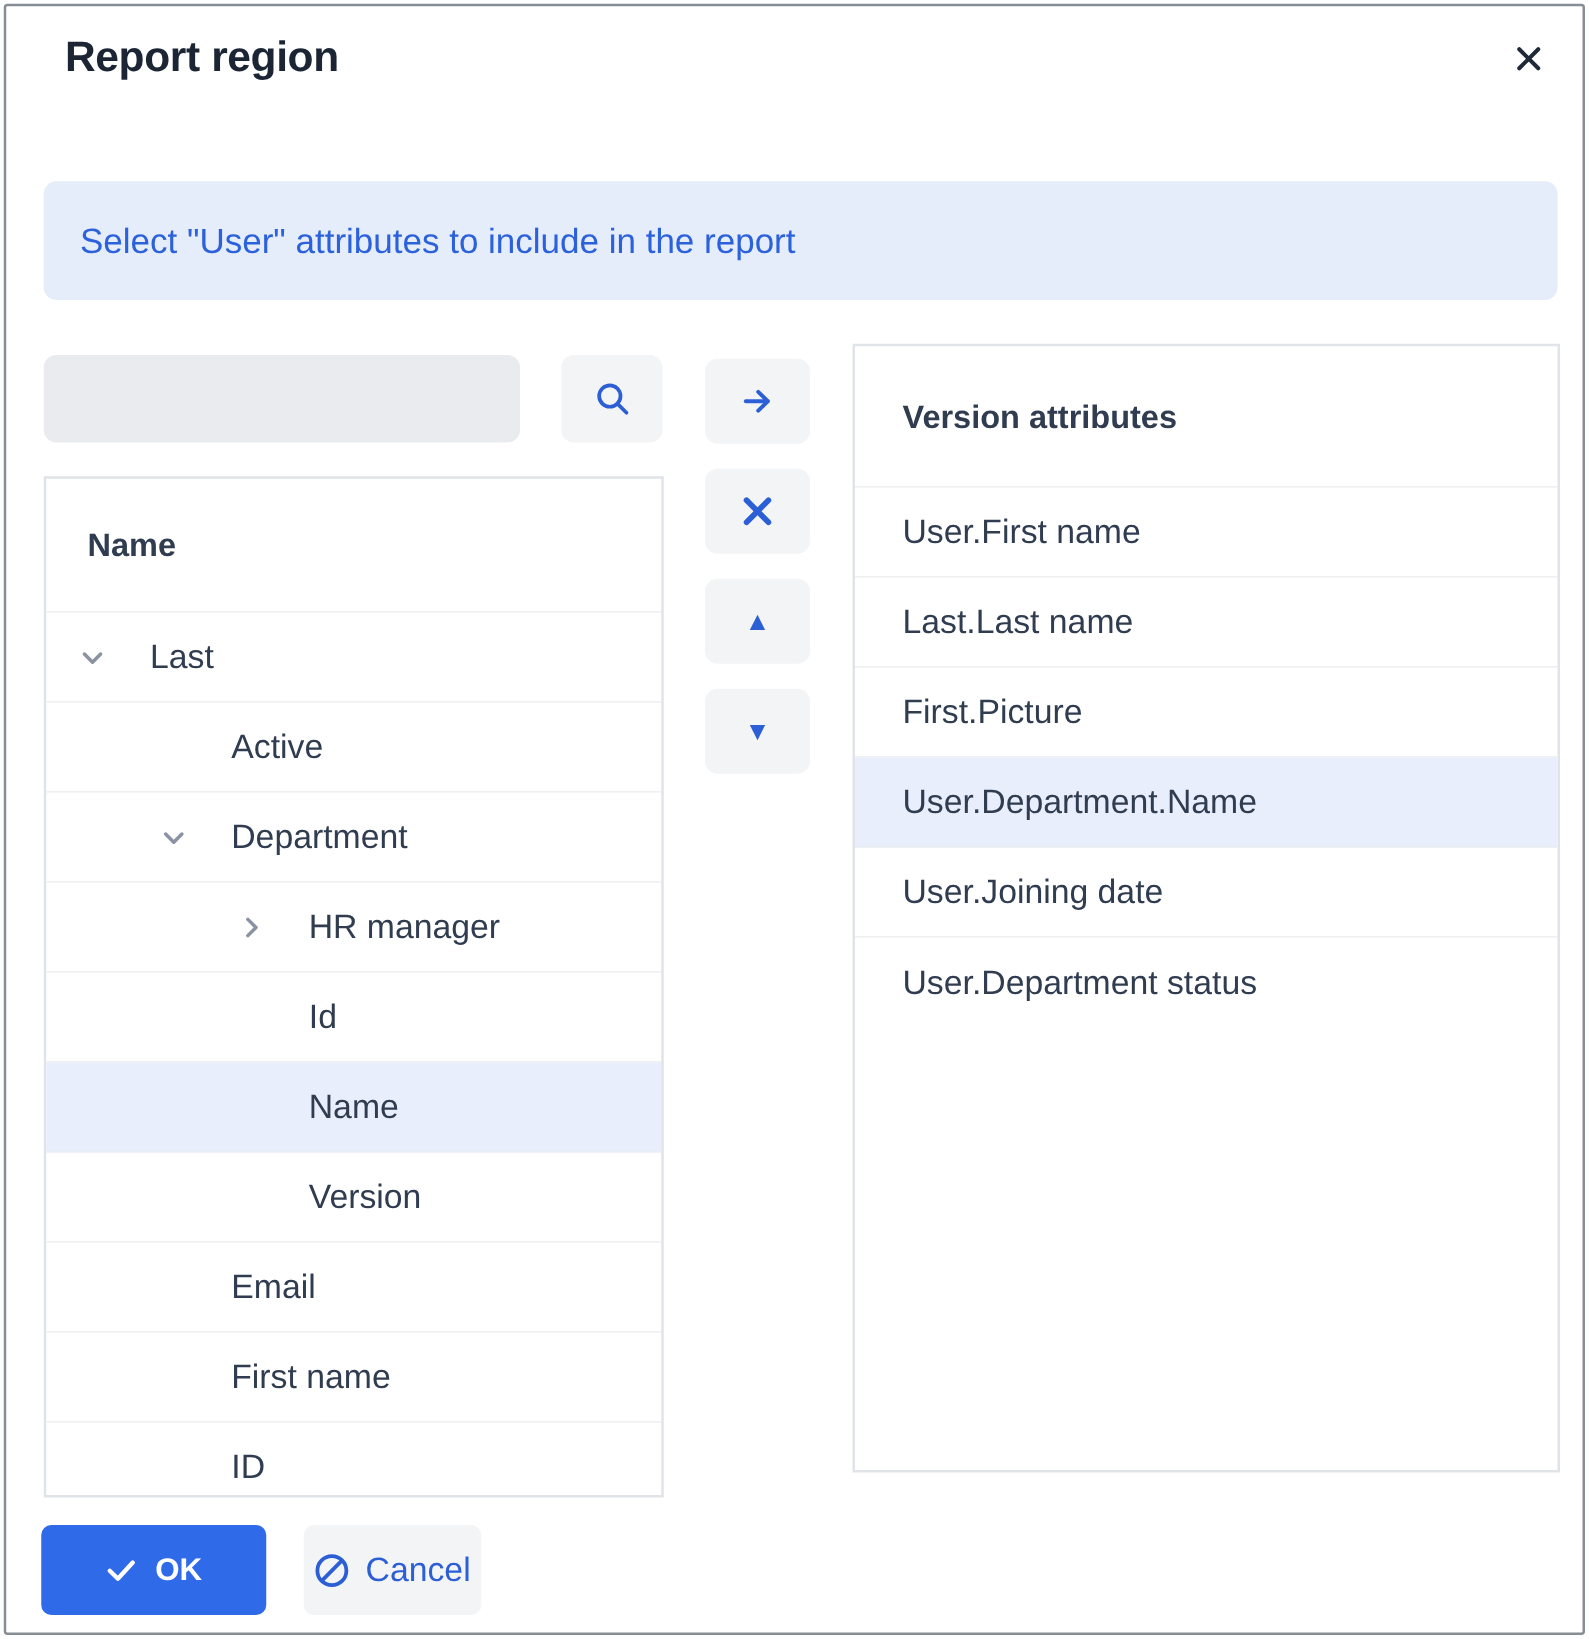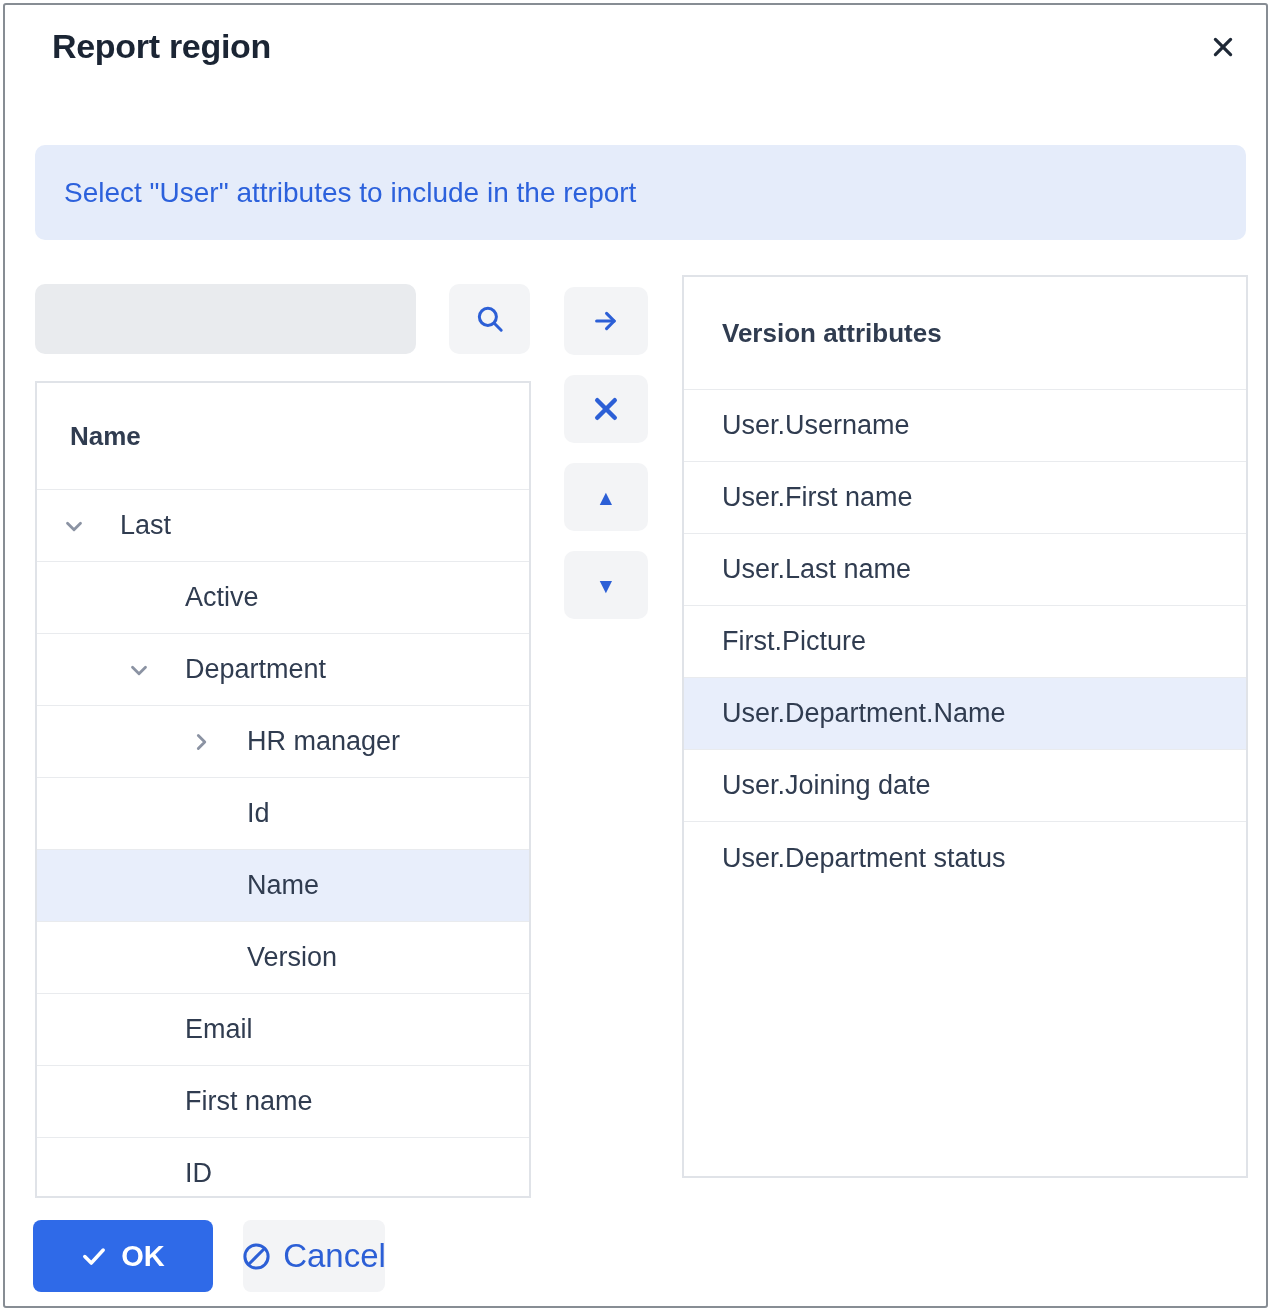--- a/index.html
+++ b/index.html
@@ -83,23 +83,23 @@
     width:28px;height:28px;margin-right:32px;flex:0 0 28px;
     display:flex;align-items:center;justify-content:center;cursor:pointer;
   }
   .chev svg{stroke:var(--chevron_gray);}
   .chev.right svg{transform:rotate(-90deg);}
   .footer-btn{
     position:absolute;top:1215px;height:72px;border:none;border-radius:8px;
     display:flex;align-items:center;justify-content:center;cursor:pointer;
   }
   .ok-btn{left:28px;width:180px;background:var(--ok_bg);}
-  .ok-btn .lbl{color:#fff;font-size:29px;font-weight:600;margin-left:14px;}
+  .ok-btn .lbl{color:#fff;font-size:25px;font-weight:600;margin-left:14px;}
   .cancel-btn{left:238px;width:142px;background:var(--button_bg);}
-  .cancel-btn .lbl{color:var(--accent);font-size:33px;font-weight:500;margin-left:12px;}
+  .cancel-btn .lbl{color:var(--accent);font-size:27px;font-weight:500;margin-left:12px;}
   svg{display:block;}
 </style>
 </head>
 <body>
 
 <div class="dialog">
 
   <h1 class="dialog-title">Report region</h1>
 
   <button class="close-btn">
@@ -204,27 +204,24 @@
 
     <span class="row-label">ID</span>
   </div>
       </div>
   </div>
 
   <div class="panel sel-panel">
     <div class="panel-header">Version attributes</div>
     <div id="sel-rows">
         <div class="t-row">
-    <span class="row-label">User.Username</span>
-  </div>
-        <div class="t-row">
     <span class="row-label">User.First name</span>
   </div>
         <div class="t-row">
-    <span class="row-label">User.Last name</span>
+    <span class="row-label">Last.Last name</span>
   </div>
         <div class="t-row">
     <span class="row-label">First.Picture</span>
   </div>
         <div class="t-row selected">
     <span class="row-label">User.Department.Name</span>
   </div>
         <div class="t-row">
     <span class="row-label">User.Joining date</span>
   </div>

